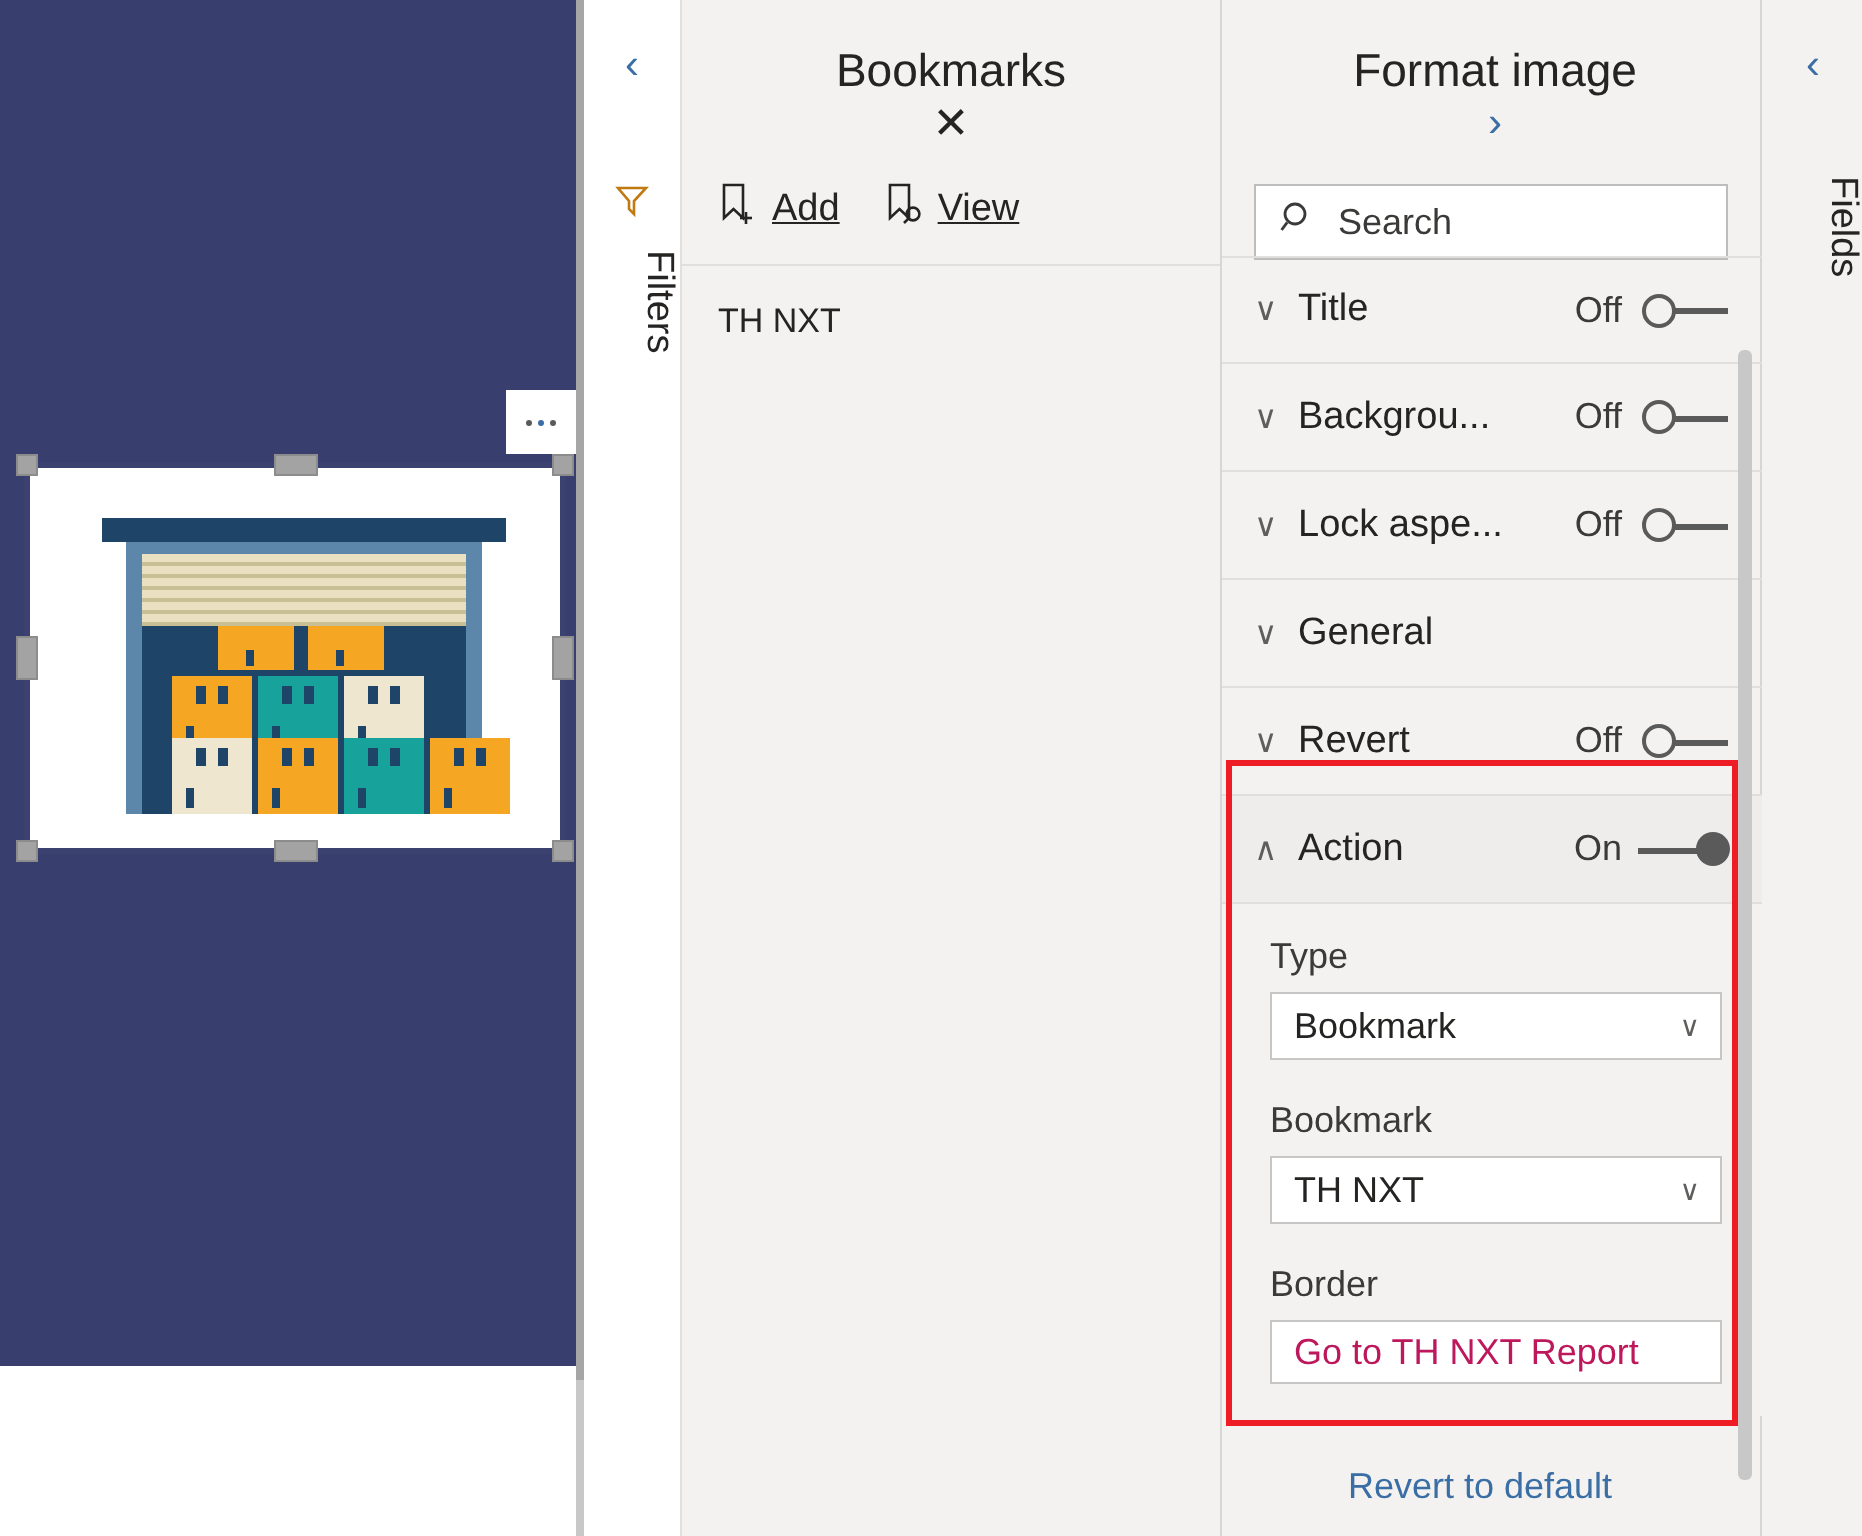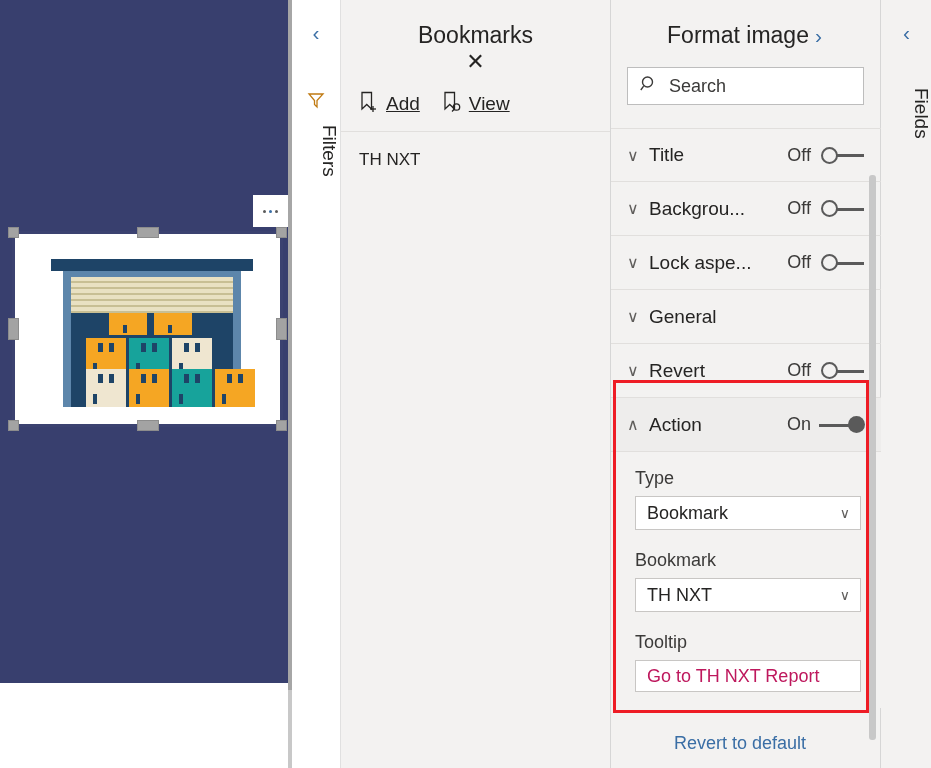--- a/index.html
+++ b/index.html
@@ -229,22 +229,23 @@
     flex: 0 0 270px;
     width: 270px; height: 768px;
     background: #f3f2f1;
     position: relative;
     box-sizing: border-box;
     border-right: 1px solid #d6d6d6;
   }
   .fmt-header {
     display: flex;
     align-items: center;
-    justify-content: center;
+    justify-content: flex-end;
     padding: 22px 14px 0 18px;
+    flex-direction: column;
   }
   .fmt-title {
     font-size: 23px;
     color: #252423;
   }
   .fmt-expand {
     font-size: 21px;
     color: #3a6ea5;
     line-height: 1;
     cursor: pointer;
@@ -648,21 +649,21 @@
 
           <div class="field-group">
             <div class="field-label">Bookmark</div>
             <div class="dropdown">
               <span class="dropdown-value">TH NXT</span>
               <span class="dd-caret">∨</span>
             </div>
           </div>
 
           <div class="field-group">
-            <div class="field-label">Tooltip</div>
+            <div class="field-label">Border</div>
             <div class="textinput">Go to TH NXT Report</div>
           </div>
         </div>
       </div>
 
     </div>
 
     <div class="fmt-scrollbar"></div>
 
     <div class="revert">Revert to default</div>

